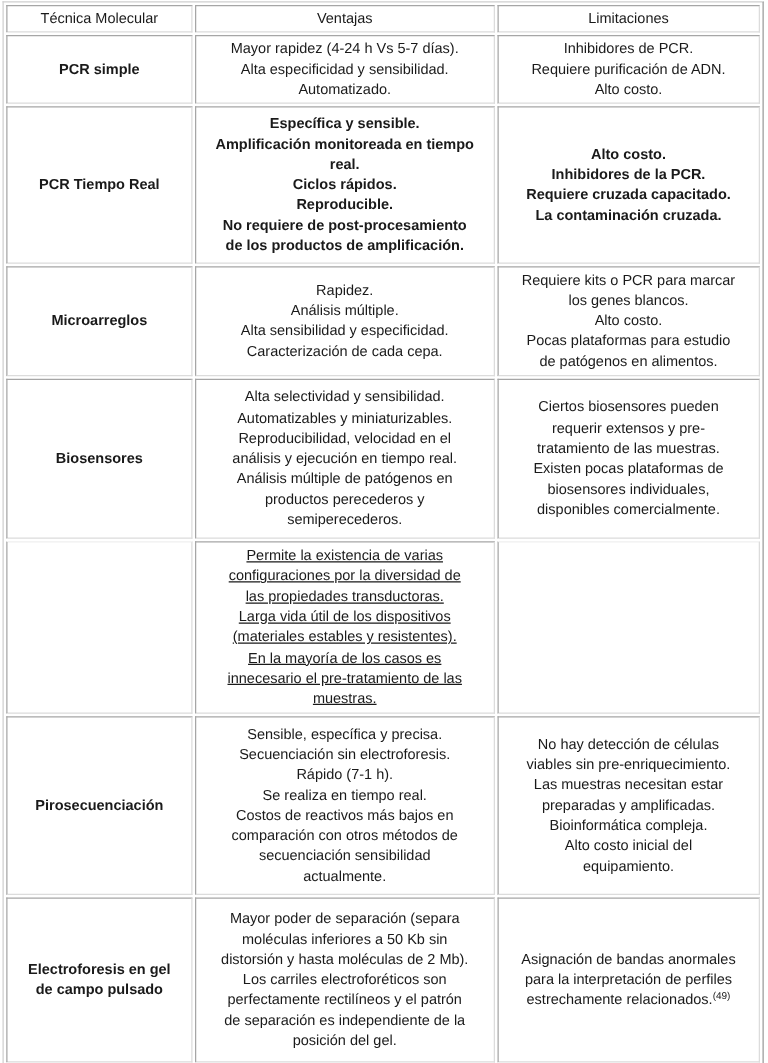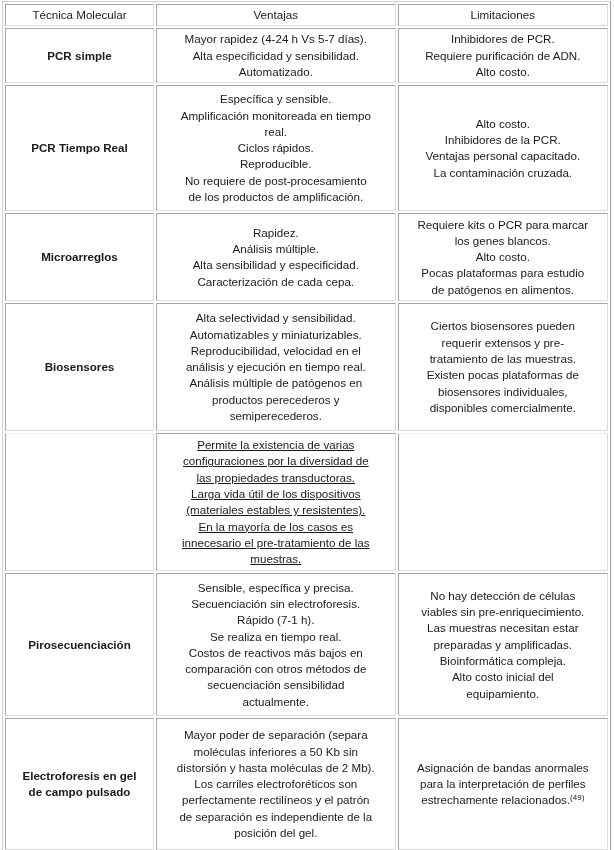--- a/index.html
+++ b/index.html
@@ -63,21 +63,21 @@
     border-top-color: #efefef;
   }
 
   sup.ref {
     font-size: 8px;
     line-height: 0;
     vertical-align: 4px;
   }
 
   tr.r-pcr td { height: 51px; }
-  tr.r-rt td { height: 122px; }
+  tr.r-rt td { height: 122px; font-weight: bold; }
   tr.r-micro td { height: 84px; }
   tr.r-bio td { height: 124px; }
   tr.r-bio2 td { height: 134px; text-decoration: underline; }
   tr.r-piro td { height: 139px; }
   tr.r-electro td { height: 128px; }
 </style>
 </head>
 <body>
 
 <table class="tech">
@@ -116,21 +116,21 @@
         <span class="line">Amplificación monitoreada en tiempo</span>
         <span class="line">real.</span>
         <span class="line">Ciclos rápidos.</span>
         <span class="line">Reproducible.</span>
         <span class="line">No requiere de post-procesamiento</span>
         <span class="line">de los productos de amplificación.</span>
       </td>
       <td>
         <span class="line">Alto costo.</span>
         <span class="line">Inhibidores de la PCR.</span>
-        <span class="line">Ventajas personal capacitado.</span>
+        <span class="line">Requiere cruzada capacitado.</span>
         <span class="line">La contaminación cruzada.</span>
       </td>
     </tr>
 
     <tr class="r-micro">
       <td class="tech-name">Microarreglos</td>
       <td>
         <span class="line">Rapidez.</span>
         <span class="line">Análisis múltiple.</span>
         <span class="line">Alta sensibilidad y especificidad.</span>

